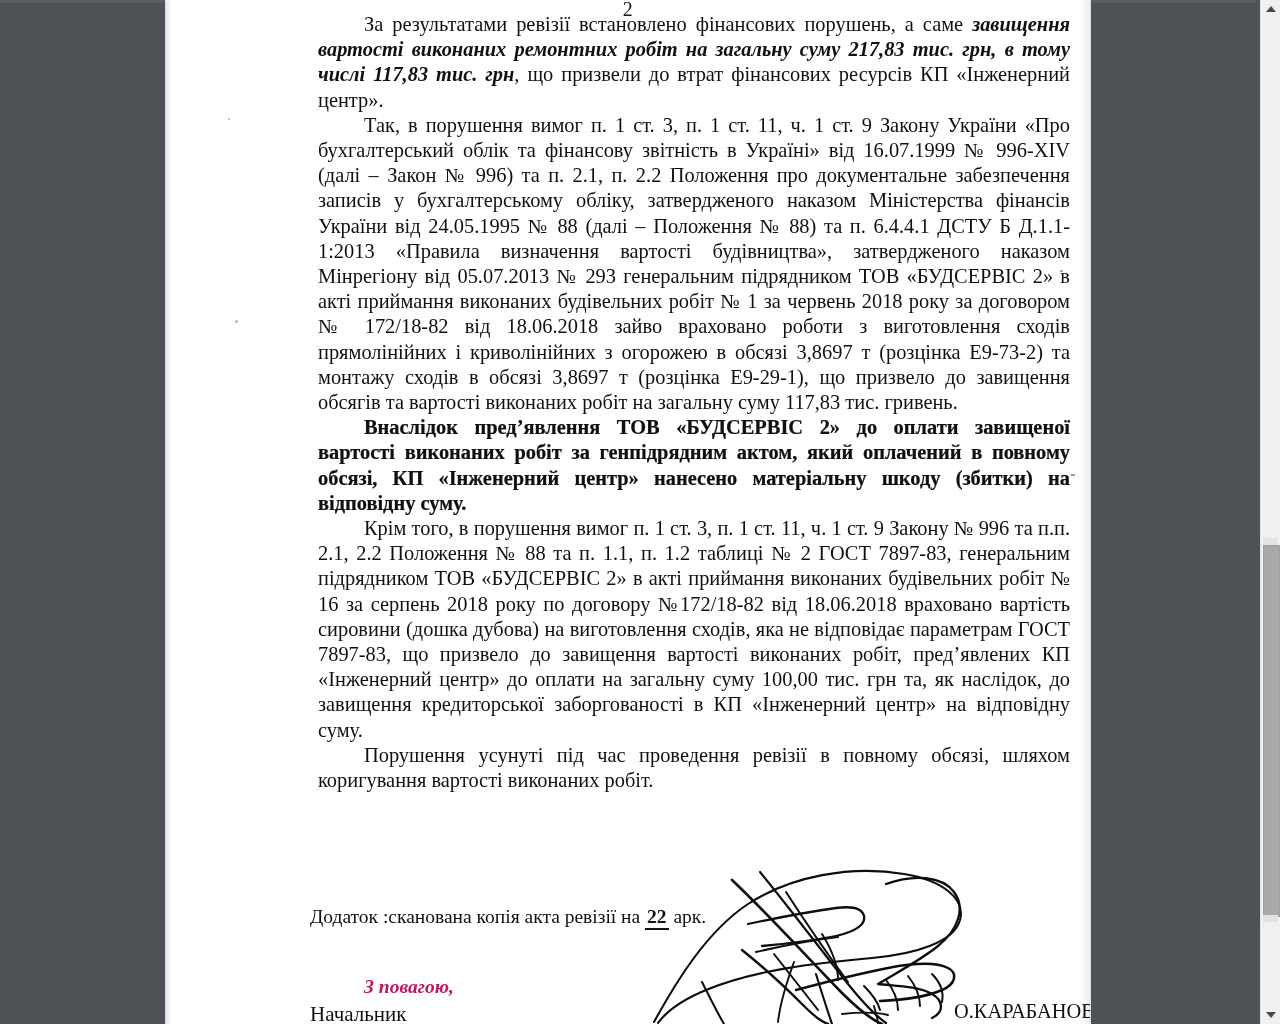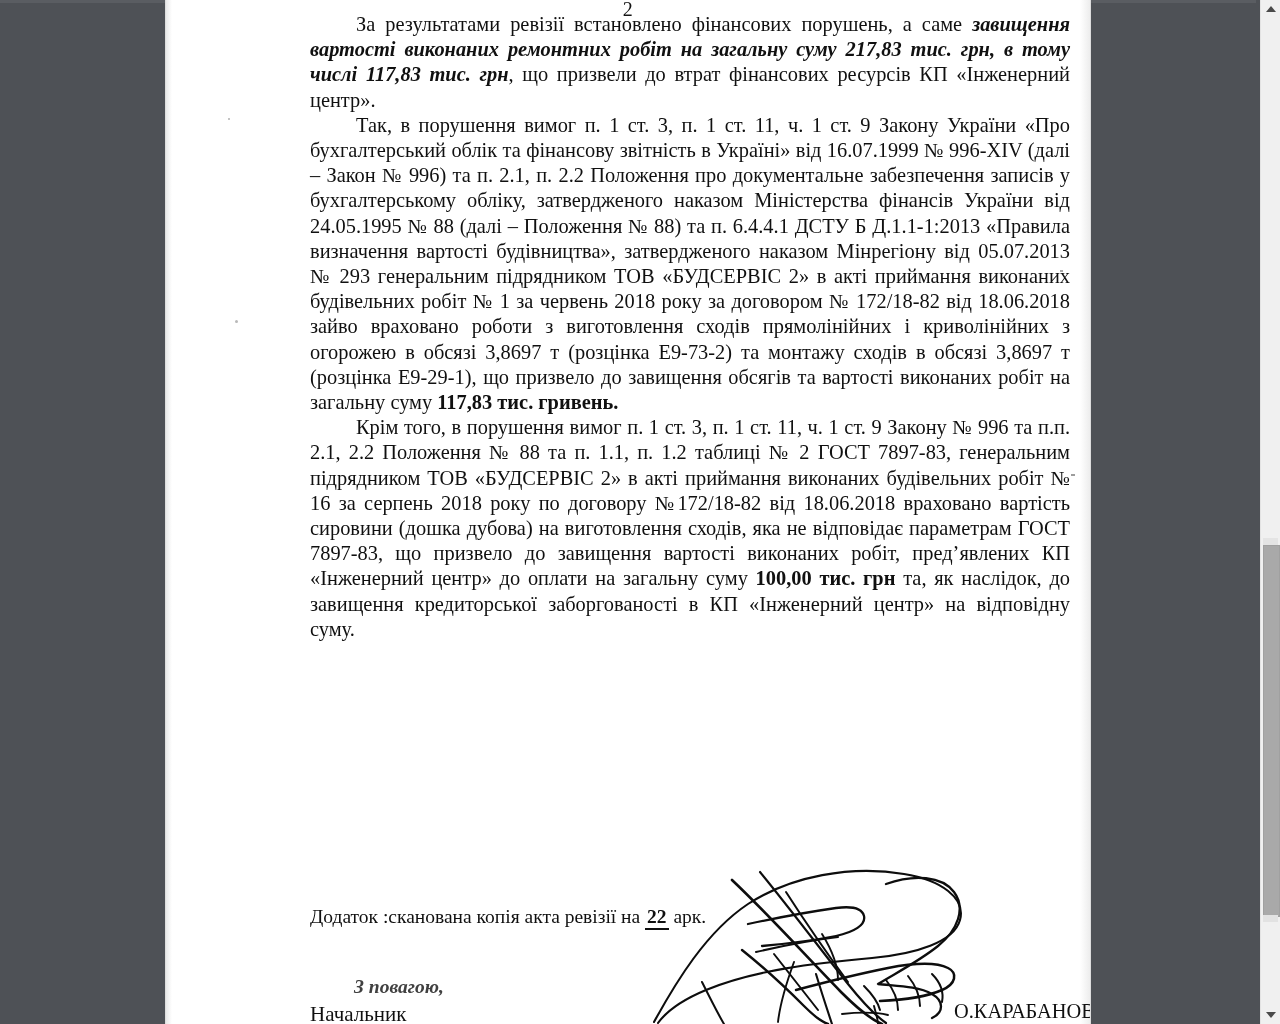--- a/index.html
+++ b/index.html
@@ -98,26 +98,26 @@
     color: #101010;
     font-size: 20.4px;
     line-height: 25.2px;
     text-align: justify;
     text-justify: inter-word;
     -webkit-hyphens: none;
     hyphens: none;
   }
 
   #body-text p {
-    margin: 0 0 0 0;
+    margin: 0 0 0 8px;
     text-indent: 46px;
     text-align: justify;
   }
 
-  b { font-weight: 700; }
+  b { font-weight: 400; }
   .bi { font-weight: 700; font-style: italic; }
 
   
   p.semi-heavy {
     font-weight: 600;
     -webkit-text-stroke: 0.22px #101010;
   }
 
   
   #appendix-line {
@@ -132,26 +132,26 @@
   #appendix-count {
     display: inline-block;
     position: relative;
     border-bottom: 2px solid #101010;
     padding: 0 2px;
     font-weight: 700;
   }
 
   #regards-line {
     position: absolute;
-    left: 188px;
+    left: 198px;
     top: 976px;
     font-size: 19.5px;
     font-style: italic;
     font-weight: 700;
-    color: #404040;
+    color: #be185d;
     text-align: right;
   }
 
   #position-line {
     position: absolute;
     left: 144px;
     top: 1002px;
     font-size: 21px;
     color: #101010;
   }
@@ -247,23 +247,25 @@
     <div id="scan-speck-c"></div>
     <div id="scan-speck-d"></div>
 
     <div id="page-number">2</div>
 
     <div id="body-text">
       <p><span>За </span><span>результатами </span><span>ревізії встановлено фінансових порушень, а саме </span><span class="bi">завищення вартості виконаних ремонтних робіт на загальну суму 217,83 тис. грн, в тому числі 117,83 тис. грн</span><span>, що призвели до втрат фінансових ресурсів КП «Інженерний центр».</span></p>
 
       <p><span>Так, в порушення вимог п. 1 ст. 3, п. 1 ст. 11, ч. 1 ст. 9 Закону України «Про бухгалтерський облік та фінансову звітність в Україні» від 16.07.1999 № 996-XIV (далі – Закон № 996) та п. 2.1, п. 2.2 Положення про документальне забезпечення записів у бухгалтерському обліку, затвердженого наказом Міністерства фінансів України від 24.05.1995 № 88 (далі – Положення № 88) та п. 6.4.4.1 ДСТУ Б Д.1.1-1:2013 «Правила визначення вартості будівництва», затвердженого наказом Мінрегіону від 05.07.2013 № 293 генеральним підрядником ТОВ «БУДСЕРВІС 2» в акті приймання виконаних будівельних робіт № 1 за червень 2018 року за договором № 172/18-82 від 18.06.2018 зайво враховано роботи з виготовлення сходів прямолінійних і криволінійних з огорожею в обсязі 3,8697 т (розцінка Е9-73-2) та монтажу сходів в обсязі 3,8697 т (розцінка Е9-29-1), що призвело до завищення обсягів та вартості виконаних робіт на загальну суму </span><b>117,83 тис. гривень.</b></p>
 
+      <p class="semi-heavy"><span>Внаслідок пред’явлення ТОВ «БУДСЕРВІС 2» до оплати завищеної вартості виконаних робіт за генпідрядним актом, який оплачений в повному обсязі, КП «Інженерний центр» нанесено матеріальну шкоду (збитки) на відповідну суму.</span></p>
 
       <p><span>Крім того, в порушення вимог п. 1 ст. 3, п. 1 ст. 11, ч. 1 ст. 9 Закону № 996 та п.п. 2.1, 2.2 Положення № 88 та п. 1.1, п. 1.2 таблиці № 2 ГОСТ 7897-83, генеральним підрядником ТОВ «БУДСЕРВІС 2» в акті приймання виконаних будівельних робіт № 16 за серпень 2018 року по договору №172/18-82 від 18.06.2018 враховано вартість сировини (дошка дубова) на виготовлення сходів, яка не відповідає параметрам ГОСТ 7897-83, що призвело до завищення вартості виконаних робіт, пред’явлених КП «Інженерний центр» до оплати на загальну суму </span><b>100,00 тис. грн</b><span> та, як наслідок, до завищення кредиторської заборгованості в КП «Інженерний центр» на відповідну суму.</span></p>
 
+      <p><span>Порушення усунуті під час проведення ревізії в повному обсязі, шляхом коригування вартості виконаних робіт.</span></p>
 
     </div>
 
     <div id="appendix-line"><span>Додаток :сканована копія акта ревізії на </span><span id="appendix-count">22</span><span> арк.</span></div>
 
     <div id="regards-line">З повагою,</div>
     <div id="position-line">Начальник</div>
     <div id="signer-name">О.КАРАБАНОВ</div>
 
     <svg id="signature-ink" viewBox="0 0 450 162">

